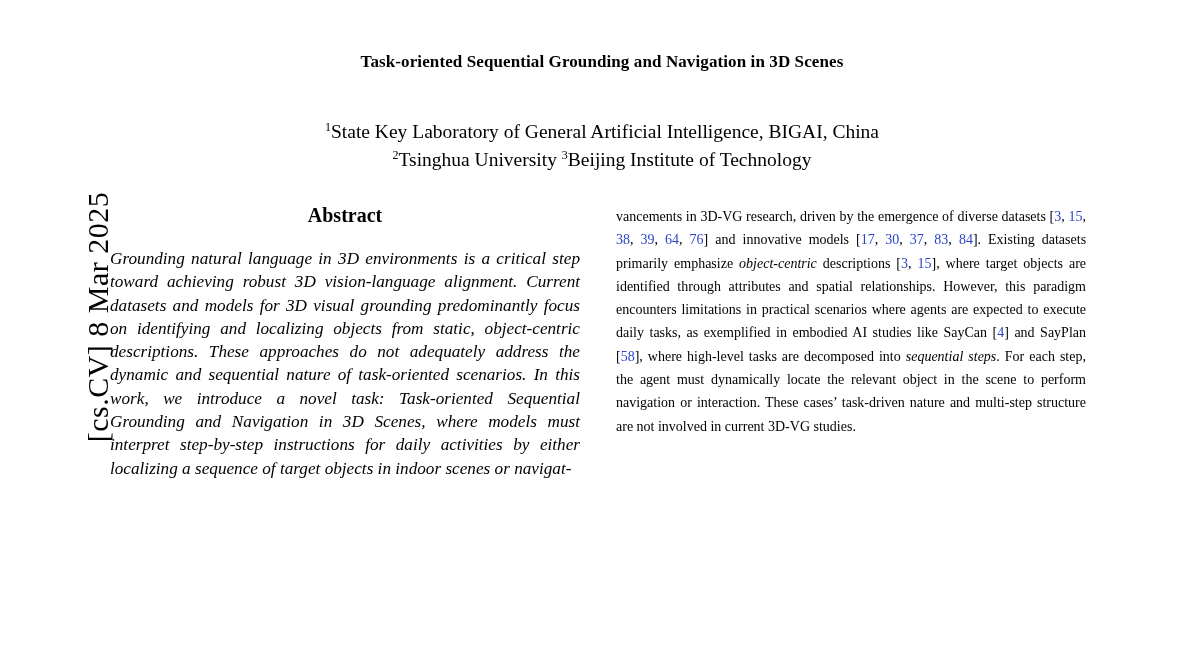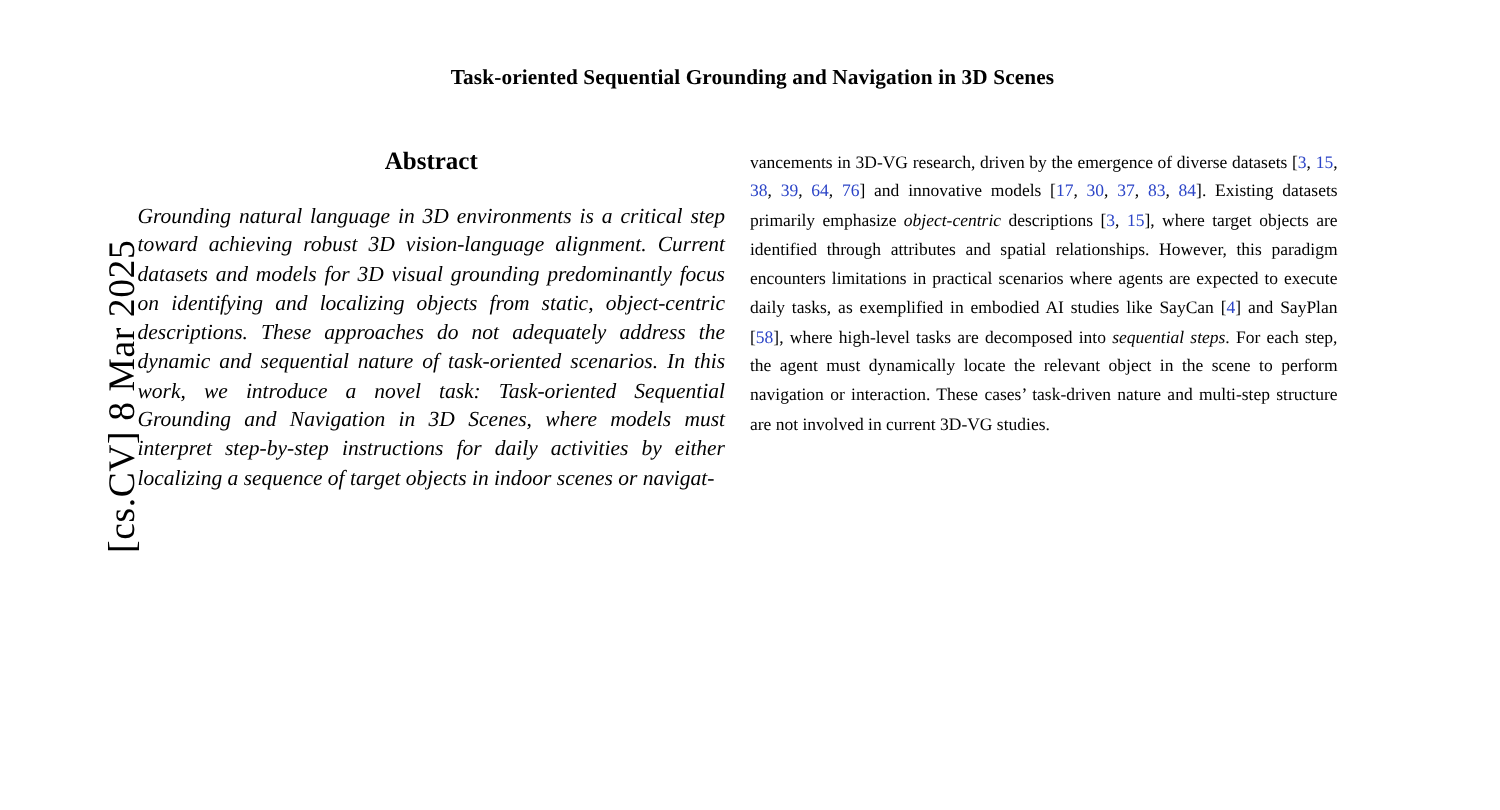--- a/index.html
+++ b/index.html
@@ -65,21 +65,21 @@
     line-height: 28px;
   }
   .affil sup {
     font-size: 12px;
     vertical-align: super;
     line-height: 0;
   }
   .columns {
     margin-top: 30px;
     display: flex;
-    gap: 20px;
+    gap: 36px;
   }
   .col {
     width: 470px;
   }
   .abstract-head {
     text-align: center;
     font-size: 20px;
     font-weight: bold;
     margin-bottom: 20px;
   }
@@ -112,20 +112,24 @@
 
   <div class="arxiv-stamp">[cs.CV]  8 Mar 2025</div>
 
   <div class="content">
 
     <div class="title">Task-oriented Sequential Grounding and Navigation in 3D Scenes</div>
 
     <div class="authors">
     </div>
 
+    <div class="affil">
+      <div><sup>1</sup>State Key Laboratory of General Artificial Intelligence, BIGAI, China</div>
+      <div><sup>2</sup>Tsinghua University&nbsp;<sup>3</sup>Beijing Institute of Technology</div>
+    </div>
 
     <div class="columns">
 
       <div class="col">
         <div class="abstract-head">Abstract</div>
         <div class="abstract-body">Grounding natural language in 3D environments is a critical step toward achieving robust 3D vision-language alignment. Current datasets and models for 3D visual grounding predominantly focus on identifying and localizing objects from static, object-centric descriptions.  These approaches do not adequately address the dynamic and sequential nature of task-oriented scenarios.  In this work, we introduce a novel task: Task-oriented Sequential Grounding and Navigation in 3D Scenes, where models must interpret step-by-step instructions for daily activities by either localizing a sequence of target objects in indoor scenes or navigat-</div>
       </div>
 
       <div class="col">
         <div class="right-body">

